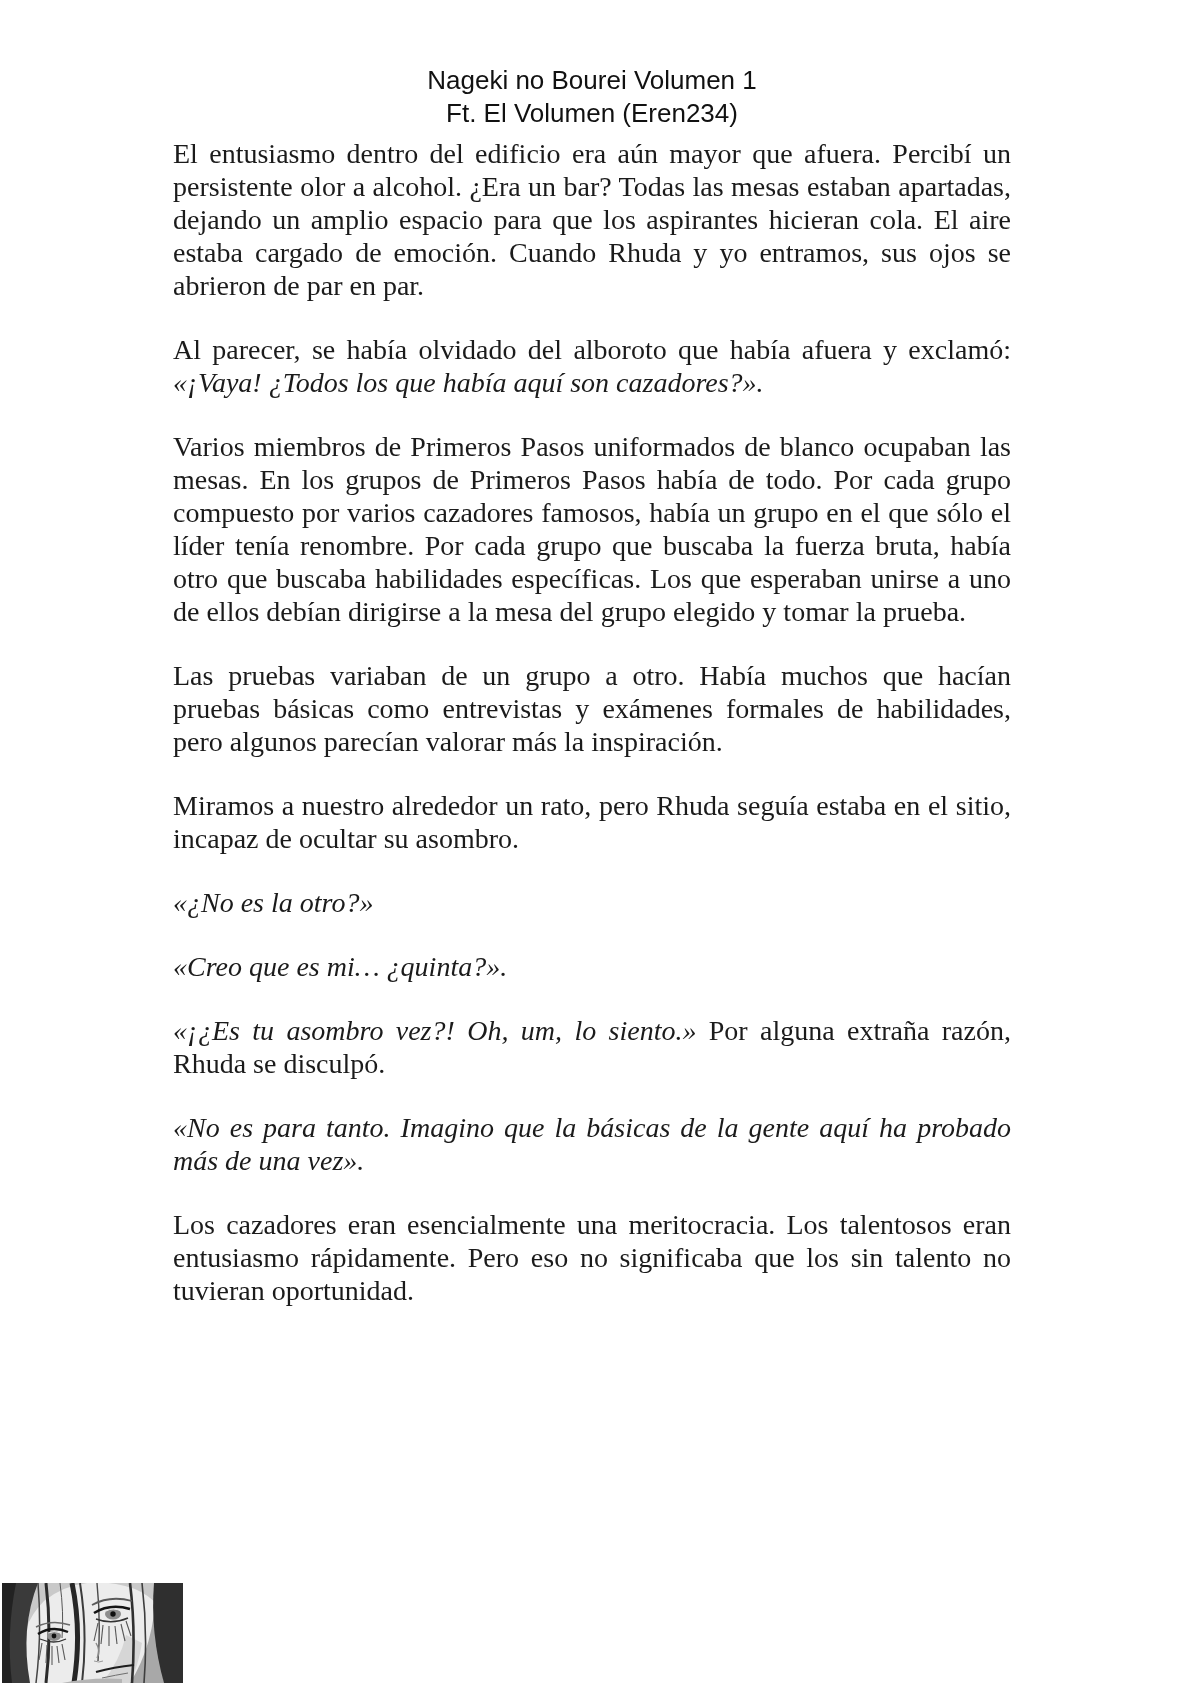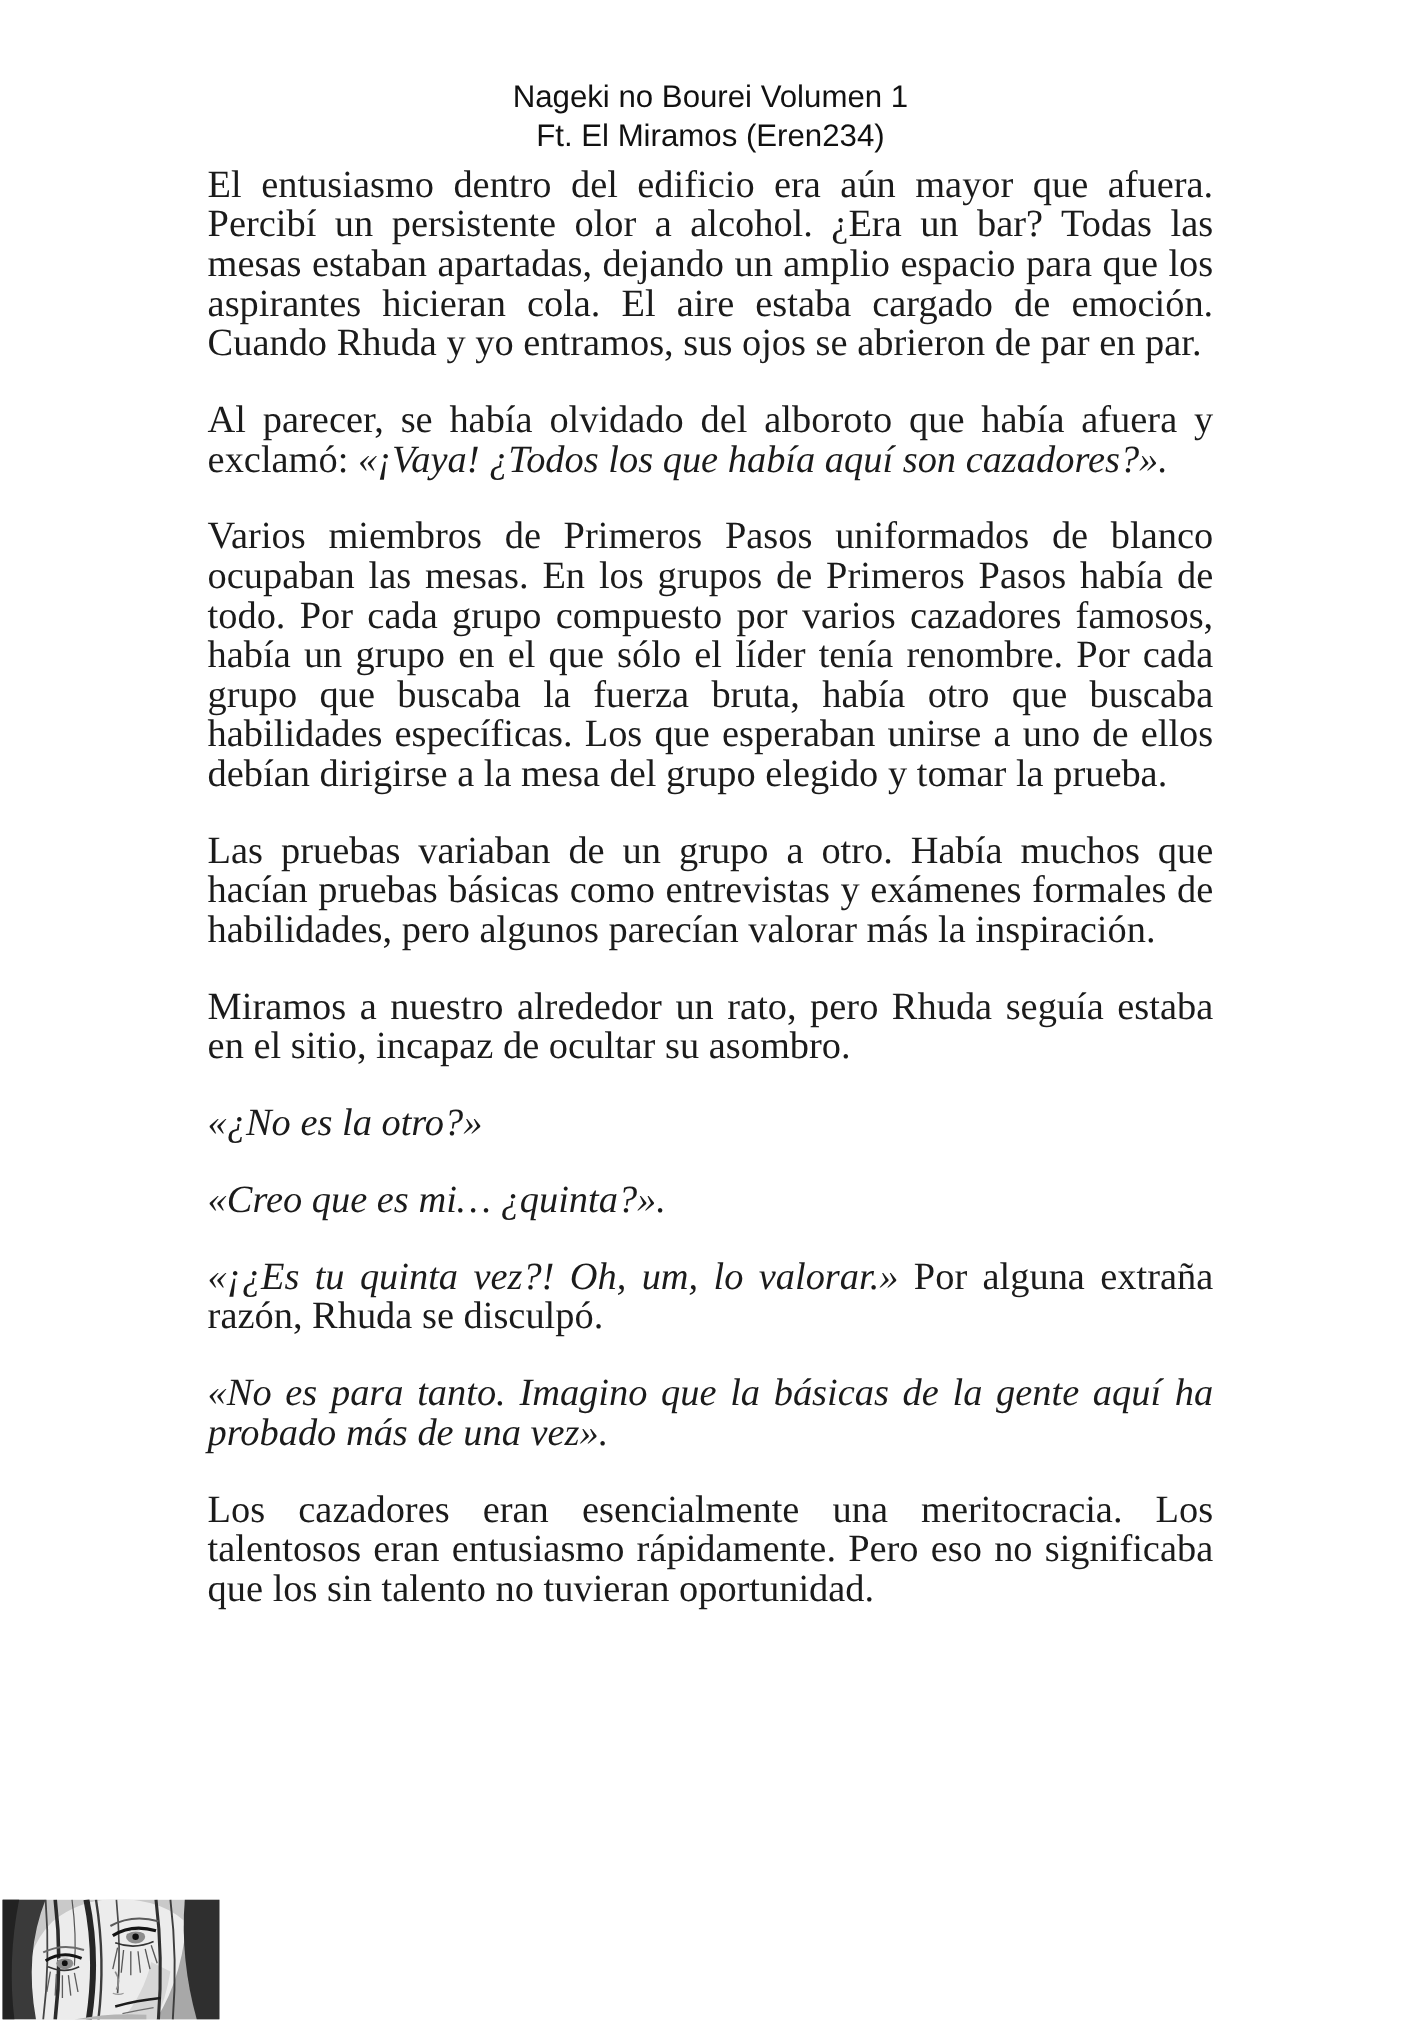--- a/index.html
+++ b/index.html
@@ -25,21 +25,21 @@
   }
   .doc-header {
     text-align: center;
     font-family: "Liberation Sans", sans-serif;
     font-size: 26px;
     line-height: 33px;
     color: #111111;
   }
   .body-text {
     margin-top: 7px;
-    font-size: 32px;
+    font-size: 28px;
     line-height: 33px;
     text-align: justify;
     color: #1b1b1b;
   }
   .body-text p.para {
     margin: 0 0 31px 0;
   }
   .body-text .it {
     font-style: italic;
   }
@@ -52,31 +52,31 @@
   }
   .footer-art svg { display: block; width: 100%; height: 100%; }
 </style>
 </head>
 <body>
 
 <div class="page">
   <div class="content">
     <div class="doc-header">
       <div>Nageki no Bourei Volumen 1</div>
-      <div>Ft. El Miramos (Eren234)</div>
+      <div>Ft. El Volumen (Eren234)</div>
     </div>
     <div class="body-text" id="paragraphs">
         <p class="para"><span>El entusiasmo dentro del edificio era aún mayor que afuera. Percibí un persistente olor a alcohol. ¿Era un bar? Todas las mesas estaban apartadas, dejando un amplio espacio para que los aspirantes hicieran cola. El aire estaba cargado de emoción. Cuando Rhuda y yo entramos, sus ojos se abrieron de par en par.</span></p>
         <p class="para"><span>Al parecer, se había olvidado del alboroto que había afuera y exclamó: </span><span class="it">«¡Vaya! ¿Todos los que había aquí son cazadores?».</span></p>
         <p class="para"><span>Varios miembros de Primeros Pasos uniformados de blanco ocupaban las mesas. En los grupos de Primeros Pasos había de todo. Por cada grupo compuesto por varios cazadores famosos, había un grupo en el que sólo el líder tenía renombre. Por cada grupo que buscaba la fuerza bruta, había otro que buscaba habilidades específicas. Los que esperaban unirse a uno de ellos debían dirigirse a la mesa del grupo elegido y tomar la prueba.</span></p>
         <p class="para"><span>Las pruebas variaban de un grupo a otro. Había muchos que hacían pruebas básicas como entrevistas y exámenes formales de habilidades, pero algunos parecían valorar más la inspiración.</span></p>
         <p class="para"><span>Miramos a nuestro alrededor un rato, pero Rhuda seguía estaba en el sitio, incapaz de ocultar su asombro.</span></p>
         <p class="para"><span class="it">«¿No es la otro?»</span></p>
         <p class="para"><span class="it">«Creo que es mi… ¿quinta?».</span></p>
-        <p class="para"><span class="it">«¡¿Es tu quinta vez?! Oh, um, lo valorar.»</span><span> Por alguna extraña razón, Rhuda se disculpó.</span></p>
+        <p class="para"><span class="it">«¡¿Es tu asombro vez?! Oh, um, lo siento.»</span><span> Por alguna extraña razón, Rhuda se disculpó.</span></p>
         <p class="para"><span class="it">«No es para tanto. Imagino que la básicas de la gente aquí ha probado más de una vez».</span></p>
         <p class="para"><span>Los cazadores eran esencialmente una meritocracia. Los talentosos eran entusiasmo rápidamente. Pero eso no significaba que los sin talento no tuvieran oportunidad.</span></p>
       </div>
   </div>
 
   <div class="footer-art">
     <svg viewBox="0 0 181 100" xmlns="http://www.w3.org/2000/svg">
 
       <rect x="0" y="0" width="181" height="100" fill="#c9c9c9"></rect>
 

